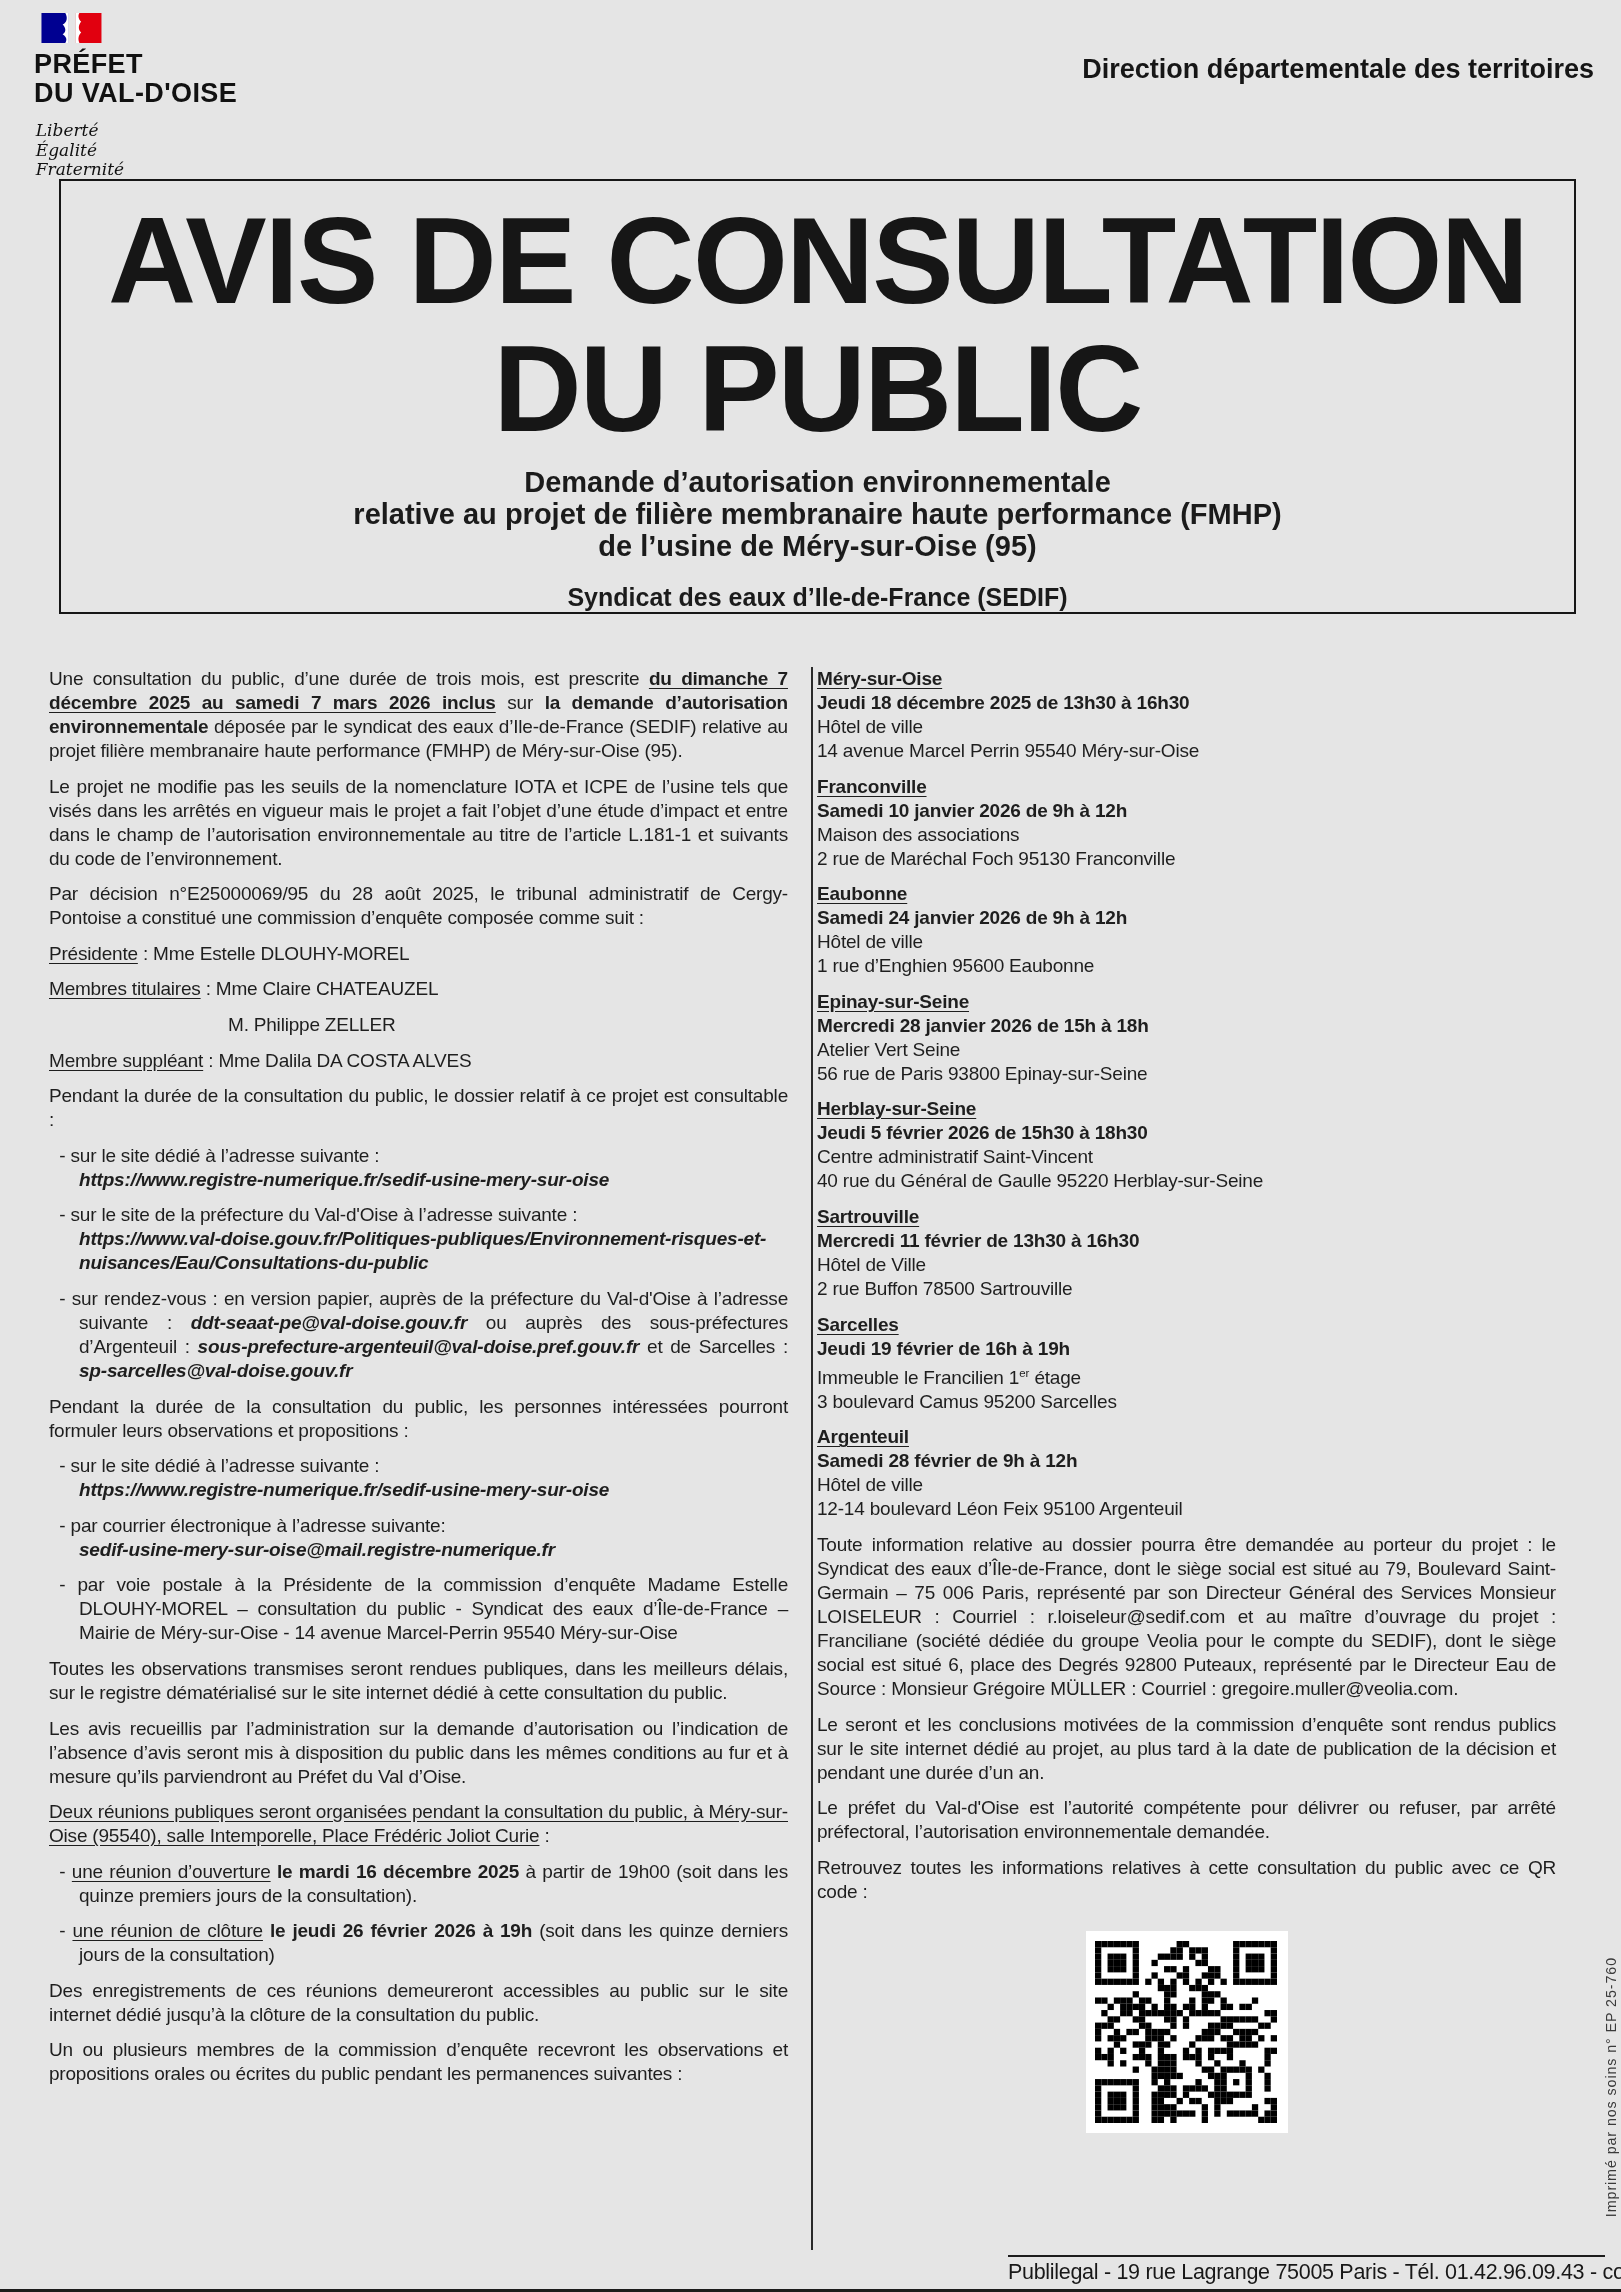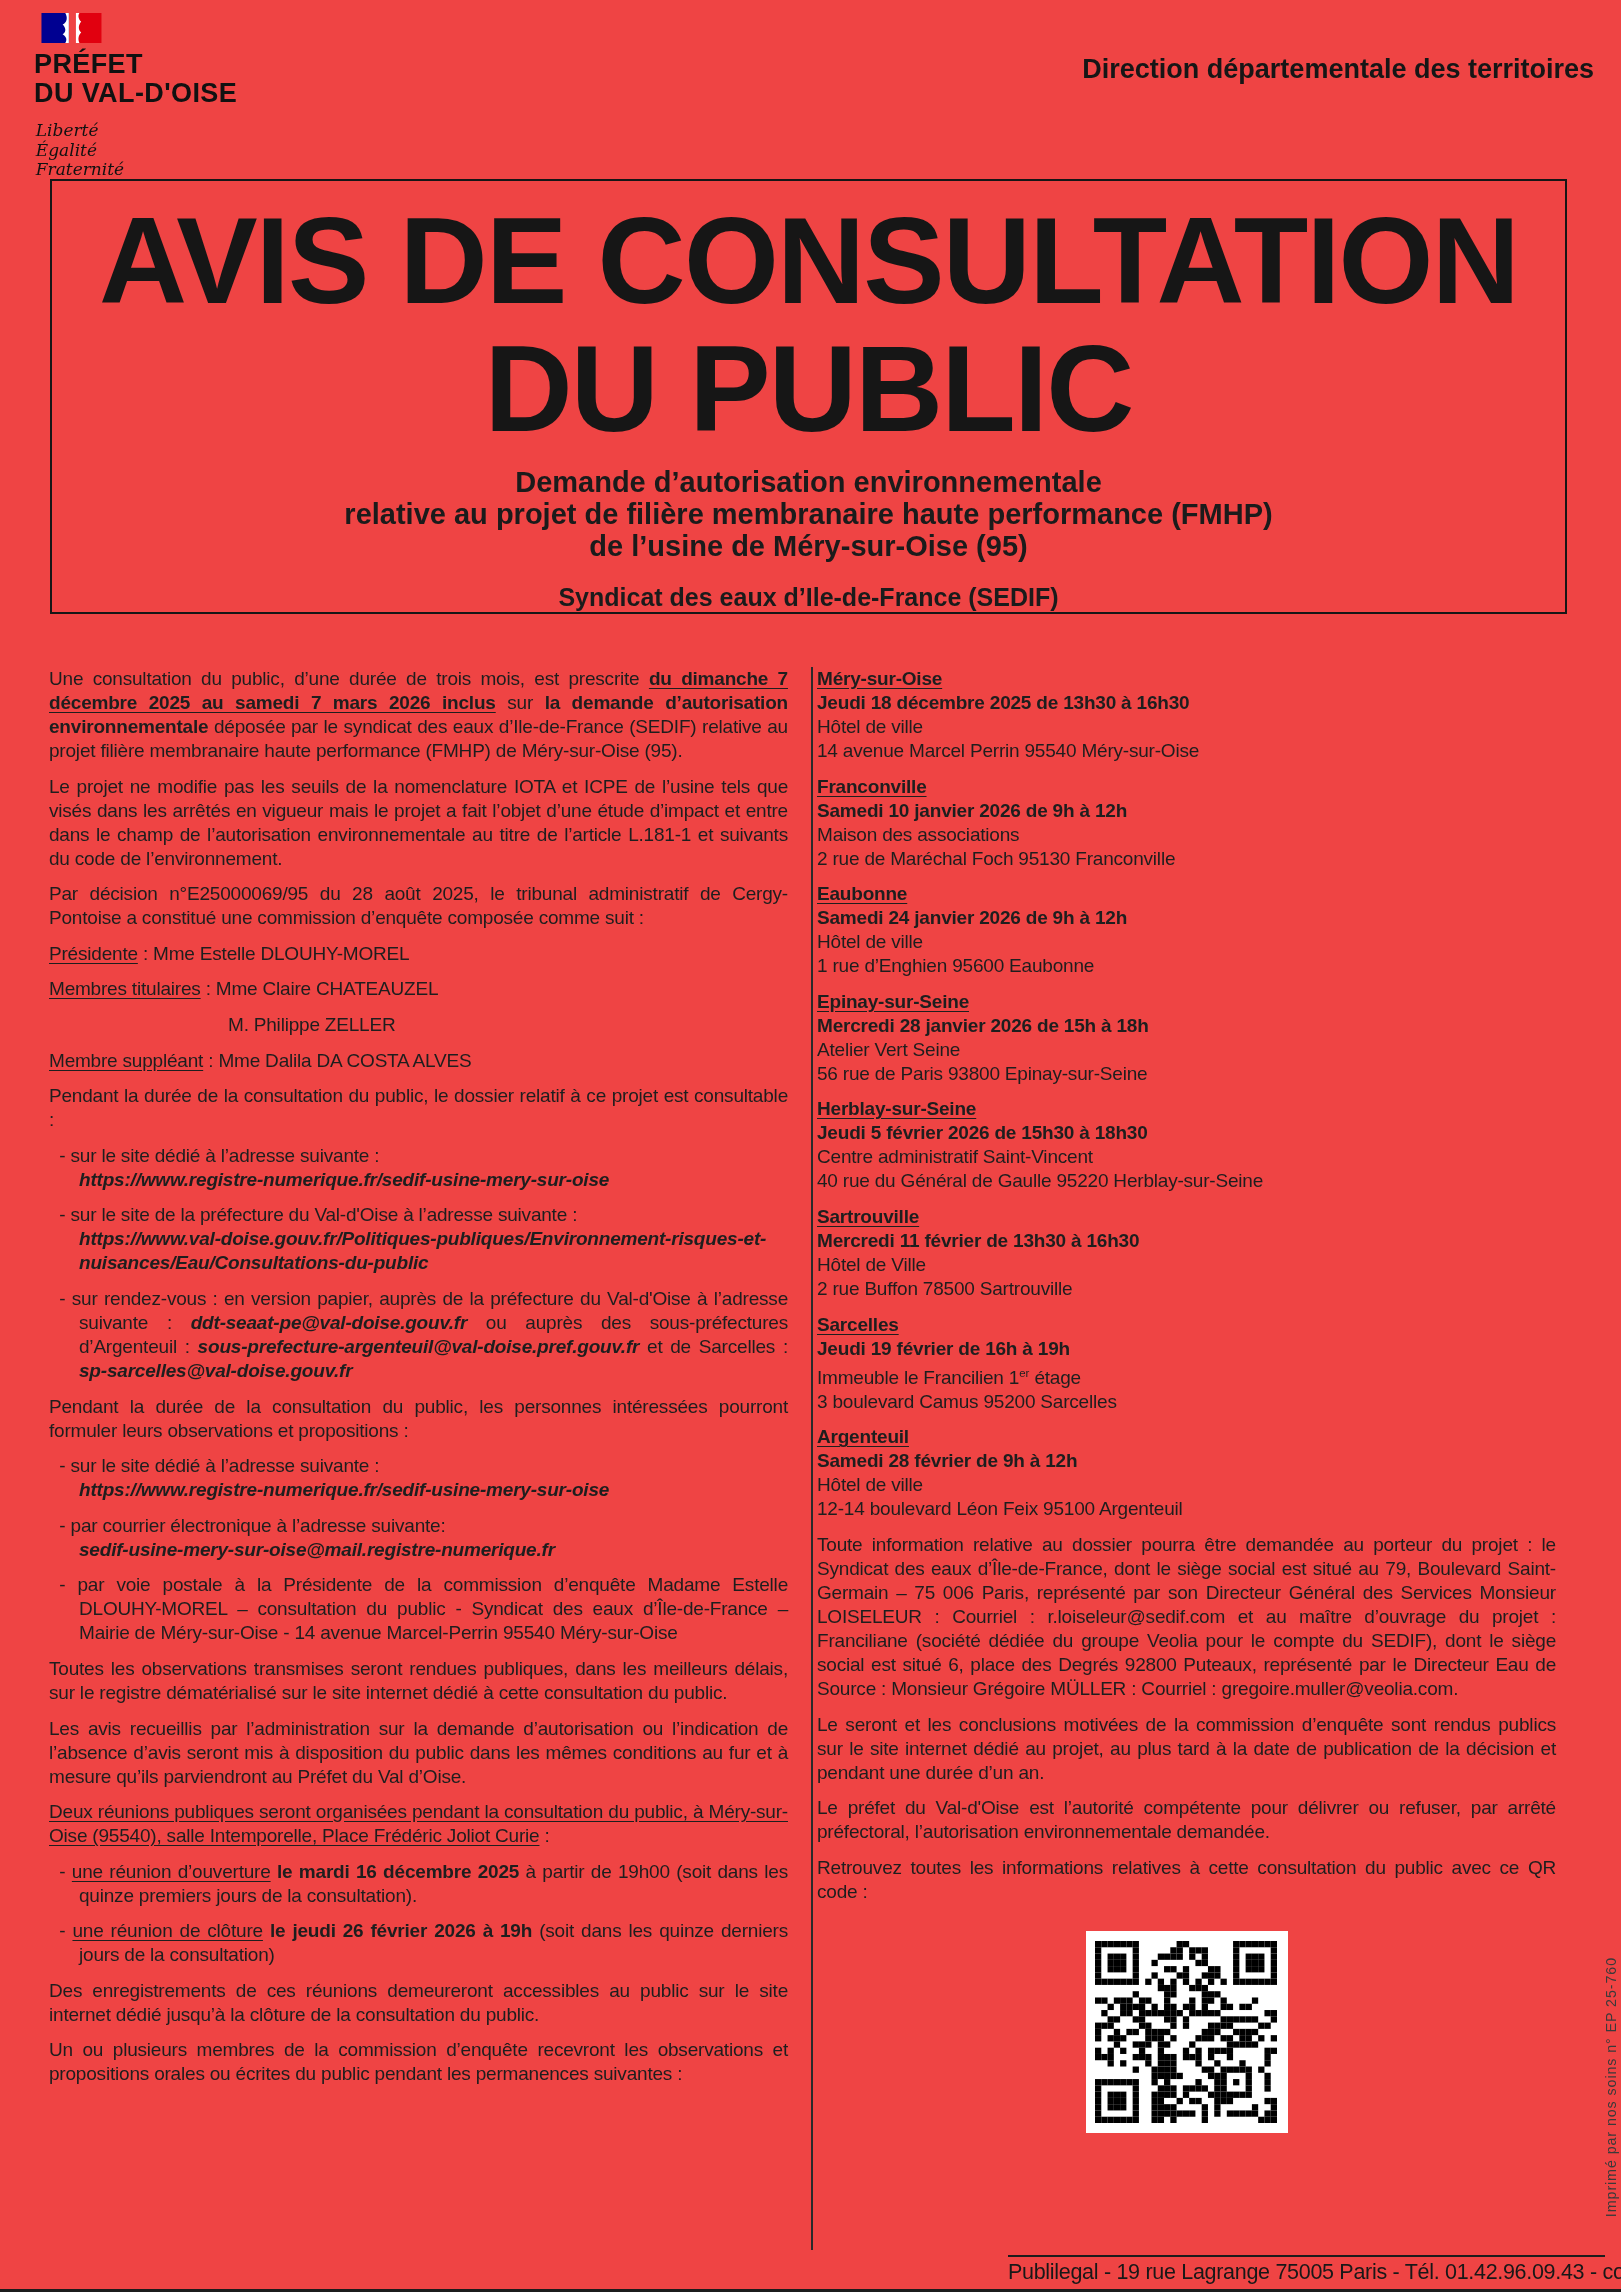--- a/index.html
+++ b/index.html
@@ -4,34 +4,34 @@
 <style>
   html,body{margin:0;padding:0;}
   body{
     width:1621px;height:2293px;
     background:#8aa86a;
     font-family:"Liberation Sans","DejaVu Sans",sans-serif;
     -webkit-font-smoothing:antialiased;
   }
   .page{
     position:relative;width:1621px;height:2293px;overflow:hidden;
-    background:#ef4444;color:#1b1b1b;
+    background:#e5e5e5;color:#1b1b1b;
   }
   
   .logo-block{position:absolute;left:34px;top:12.5px;}
   .flag{display:block;margin-left:7.2px;}
   .logo-title{font-weight:bold;font-size:27px;line-height:29.6px;letter-spacing:0.4px;margin-top:7.2px;color:#111;}
   .motto{font-family:"DejaVu Serif","Liberation Serif",serif;font-style:italic;font-size:17px;line-height:19.7px;margin-top:12px;margin-left:1.8px;color:#111;}
   .department{
     position:absolute;top:54px;right:27px;
     font-weight:bold;font-size:27px;color:#161616;
   }
   
   .title-box{
-    position:absolute;left:50px;top:179px;width:1517px;height:435px;
+    position:absolute;left:59px;top:179px;width:1517px;height:435px;
     border:2.7px solid #161616;box-sizing:border-box;text-align:center;
   }
   .title-line{font-weight:bold;font-size:122px;line-height:128px;letter-spacing:-1.8px;color:#161616;margin:0;}
   .title-line.first{margin-top:16px;}
   .subtitle{margin-top:12.5px;font-weight:bold;font-size:29px;line-height:32px;color:#1b1b1b;}
   .org-line{margin-top:21.5px;font-weight:bold;font-size:25px;color:#1b1b1b;}
   
   .col{
     position:absolute;top:667px;width:739px;
     font-size:19px;line-height:24px;letter-spacing:-0.2px;color:#1e1e1e;

